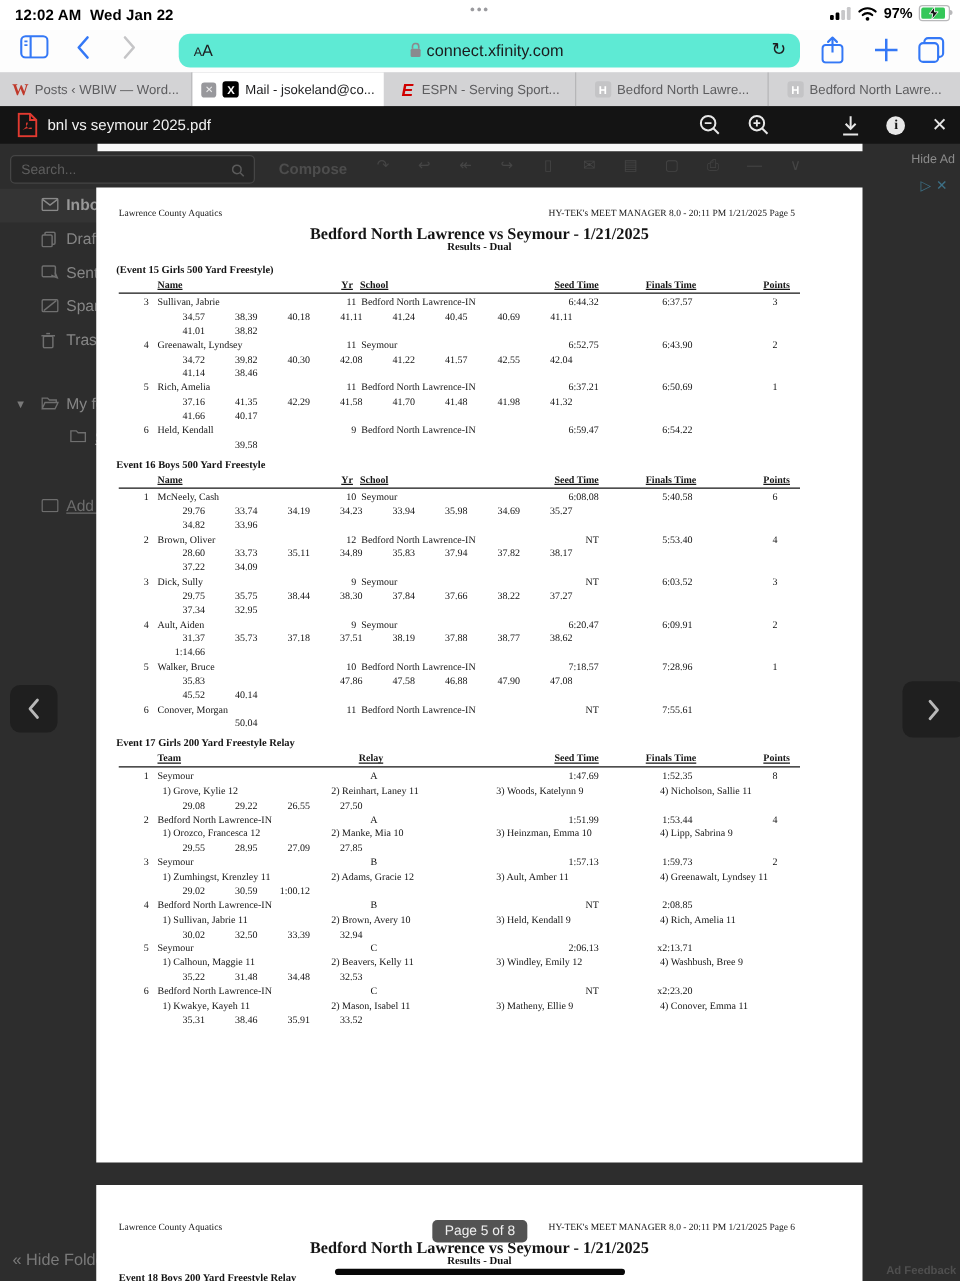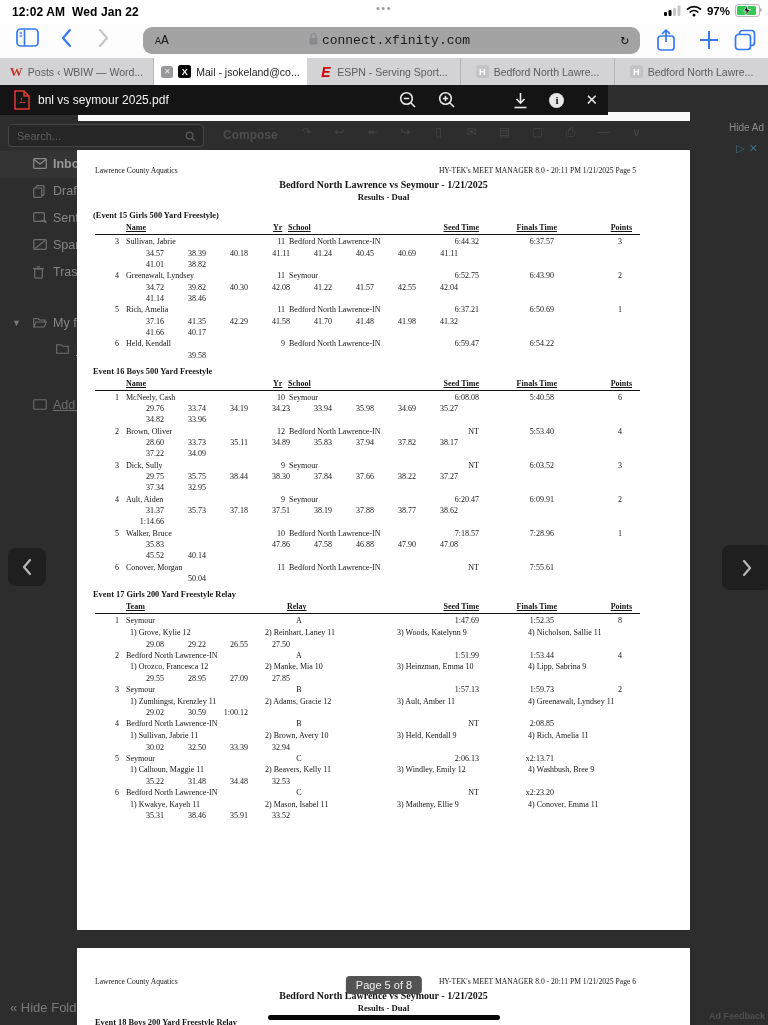--- a/index.html
+++ b/index.html
@@ -12,42 +12,42 @@
   .st-dots{position:absolute;left:50%;top:2px;transform:translateX(-50%);color:#9a9a9e;font-size:11px;letter-spacing:1.5px;}
   .st-right{position:absolute;right:8px;top:4px;display:flex;align-items:center;gap:5px;}
   .st-batt-pct{font-size:11.5px;font-weight:600;color:#000;}
   .batt{position:relative;width:23px;height:11px;border:1px solid #b9b9bb;border-radius:3px;}
   .batt .fill{position:absolute;left:1px;top:1px;bottom:1px;width:19px;background:#35c759;border-radius:1.5px;}
   .batt .cap{position:absolute;right:-3px;top:3px;width:2px;height:4px;background:#b9b9bb;border-radius:0 2px 2px 0;}
   .batt svg{position:absolute;left:5px;top:0px;}
   
   .toolbar{position:absolute;top:24px;left:0;width:768px;height:34px;background:#fdfdfd;z-index:30;border-bottom:1px solid #c9c9cb;}
   .tb-icon{position:absolute;top:4px;cursor:pointer;}
-  .urlbar{position:absolute;left:143px;top:3px;width:497px;height:27px;background:#a3a3a3;border-radius:9px;font-family:Liberation Mono, monospace;}
+  .urlbar{position:absolute;left:143px;top:3px;width:497px;height:27px;background:#5eead4;border-radius:9px;}
   .urlbar .aa{position:absolute;left:12px;top:6px;font-size:13px;color:#1c1c1e;}
   .urlbar .aa .small{font-size:10px;}
   .url-center{position:absolute;left:0;right:4px;top:6px;text-align:center;font-size:13px;color:#1b1b1d;}
   .url-center svg{vertical-align:-1px;margin-right:4px;}
   .urlbar .reload{position:absolute;right:11px;top:4px;font-size:14px;color:#1c1c1e;}
   
   .tabbar{position:absolute;top:58px;left:0;width:768px;height:27px;background:#d3d3d5;display:flex;z-index:30;}
   .tab{flex:1 1 0;display:flex;align-items:center;justify-content:center;gap:5px;font-size:10.5px;
        color:#5c5c5e;border-right:1px solid #b6b6b8;overflow:hidden;white-space:nowrap;cursor:pointer;}
   .tab:last-child{border-right:none;}
   .tab.active{background:#fff;color:#1d1d1f;border-right:none;font-weight:400;}
   .fav{display:inline-flex;align-items:center;justify-content:center;width:13px;height:13px;border-radius:2.5px;
        font-weight:700;font-size:9px;flex:none;}
   .fav-w{color:#c0392b;font-family:"Liberation Serif",serif;font-size:13px;font-weight:700;background:transparent;}
   .fav-x{background:#000;color:#fff;}
   .fav-e{background:transparent;color:#d00000;font-style:italic;font-size:14px;font-weight:800;}
   .fav-h{background:#c4c4c6;color:#fff;}
   .tab-close{display:inline-flex;align-items:center;justify-content:center;width:12px;height:12px;border-radius:2.5px;
        background:#98989c;color:#ececec;font-size:8px;flex:none;cursor:pointer;}
   
-  .pdfbar{position:absolute;top:85px;left:0;width:608px;height:30px;background:#141414;z-index:30;}
+  .pdfbar{position:absolute;top:85px;left:0;width:768px;height:30px;background:#141414;z-index:30;}
   .pdfbar .fname{position:absolute;left:38px;top:8px;color:#f2f2f2;font-size:12px;}
   .pdf-doc{position:absolute;left:13px;top:5px;}
   .pdfbar .icons{position:absolute;right:10px;top:0;height:30px;display:flex;align-items:center;gap:21px;}
   .pdfbar .icons .ic{color:#e8e8e8;cursor:pointer;display:flex;align-items:center;}
   .burger{display:inline-block;width:15px;}
   .burger i{display:block;height:1.8px;background:#e8e8e8;margin:2.6px 0;border-radius:1px;}
   .infoc{width:15px;height:15px;border-radius:50%;background:#e8e8e8;color:#141414;font-family:"Liberation Serif",serif;
          font-weight:700;font-size:11px;display:flex;align-items:center;justify-content:center;}
   .xclose{font-size:15px;}
   
@@ -80,21 +80,21 @@
   .navbtn.left{left:8px;top:548px;width:38px;height:38px;}
   .navbtn.right{left:722px;top:545px;width:50px;height:45px;}
   
   .pdf-page{position:absolute;left:77px;width:613px;background:#fff;z-index:5;
             font-family:"Liberation Serif",serif;color:#141414;}
   .page1{top:150px;height:780px;}
   .page2{top:948px;height:77px;overflow:hidden;}
   .meta-row{position:relative;height:13px;font-size:7.6px;}
   .meta-row .org{position:absolute;left:18px;}
   .meta-row .meta{position:absolute;left:280px;width:279px;text-align:right;}
-  .doc-title{text-align:center;font-weight:700;font-size:10px;height:13px;}
+  .doc-title{text-align:center;font-weight:700;font-size:13px;height:13px;}
   .doc-sub{text-align:center;font-weight:700;font-size:8.6px;height:14px;}
   .ev-title{margin-top:5px;padding-left:16px;font-weight:700;font-size:8.4px;height:12px;white-space:nowrap;}
   .trow{position:relative;height:11.6px;font-size:8px;}
   .thead{height:11px;font-weight:700;}
   .thead .t-abs{text-decoration:underline;}
   .rule{height:0;border-top:1.4px solid #141414;margin-left:18px;width:545px;margin-bottom:2px;}
   .t-abs{position:absolute;top:0;white-space:nowrap;}
   .c-place{left:14px;width:28px;text-align:right;}
   .c-name{left:49px;}
   .c-yr{left:178px;width:30px;text-align:right;}

